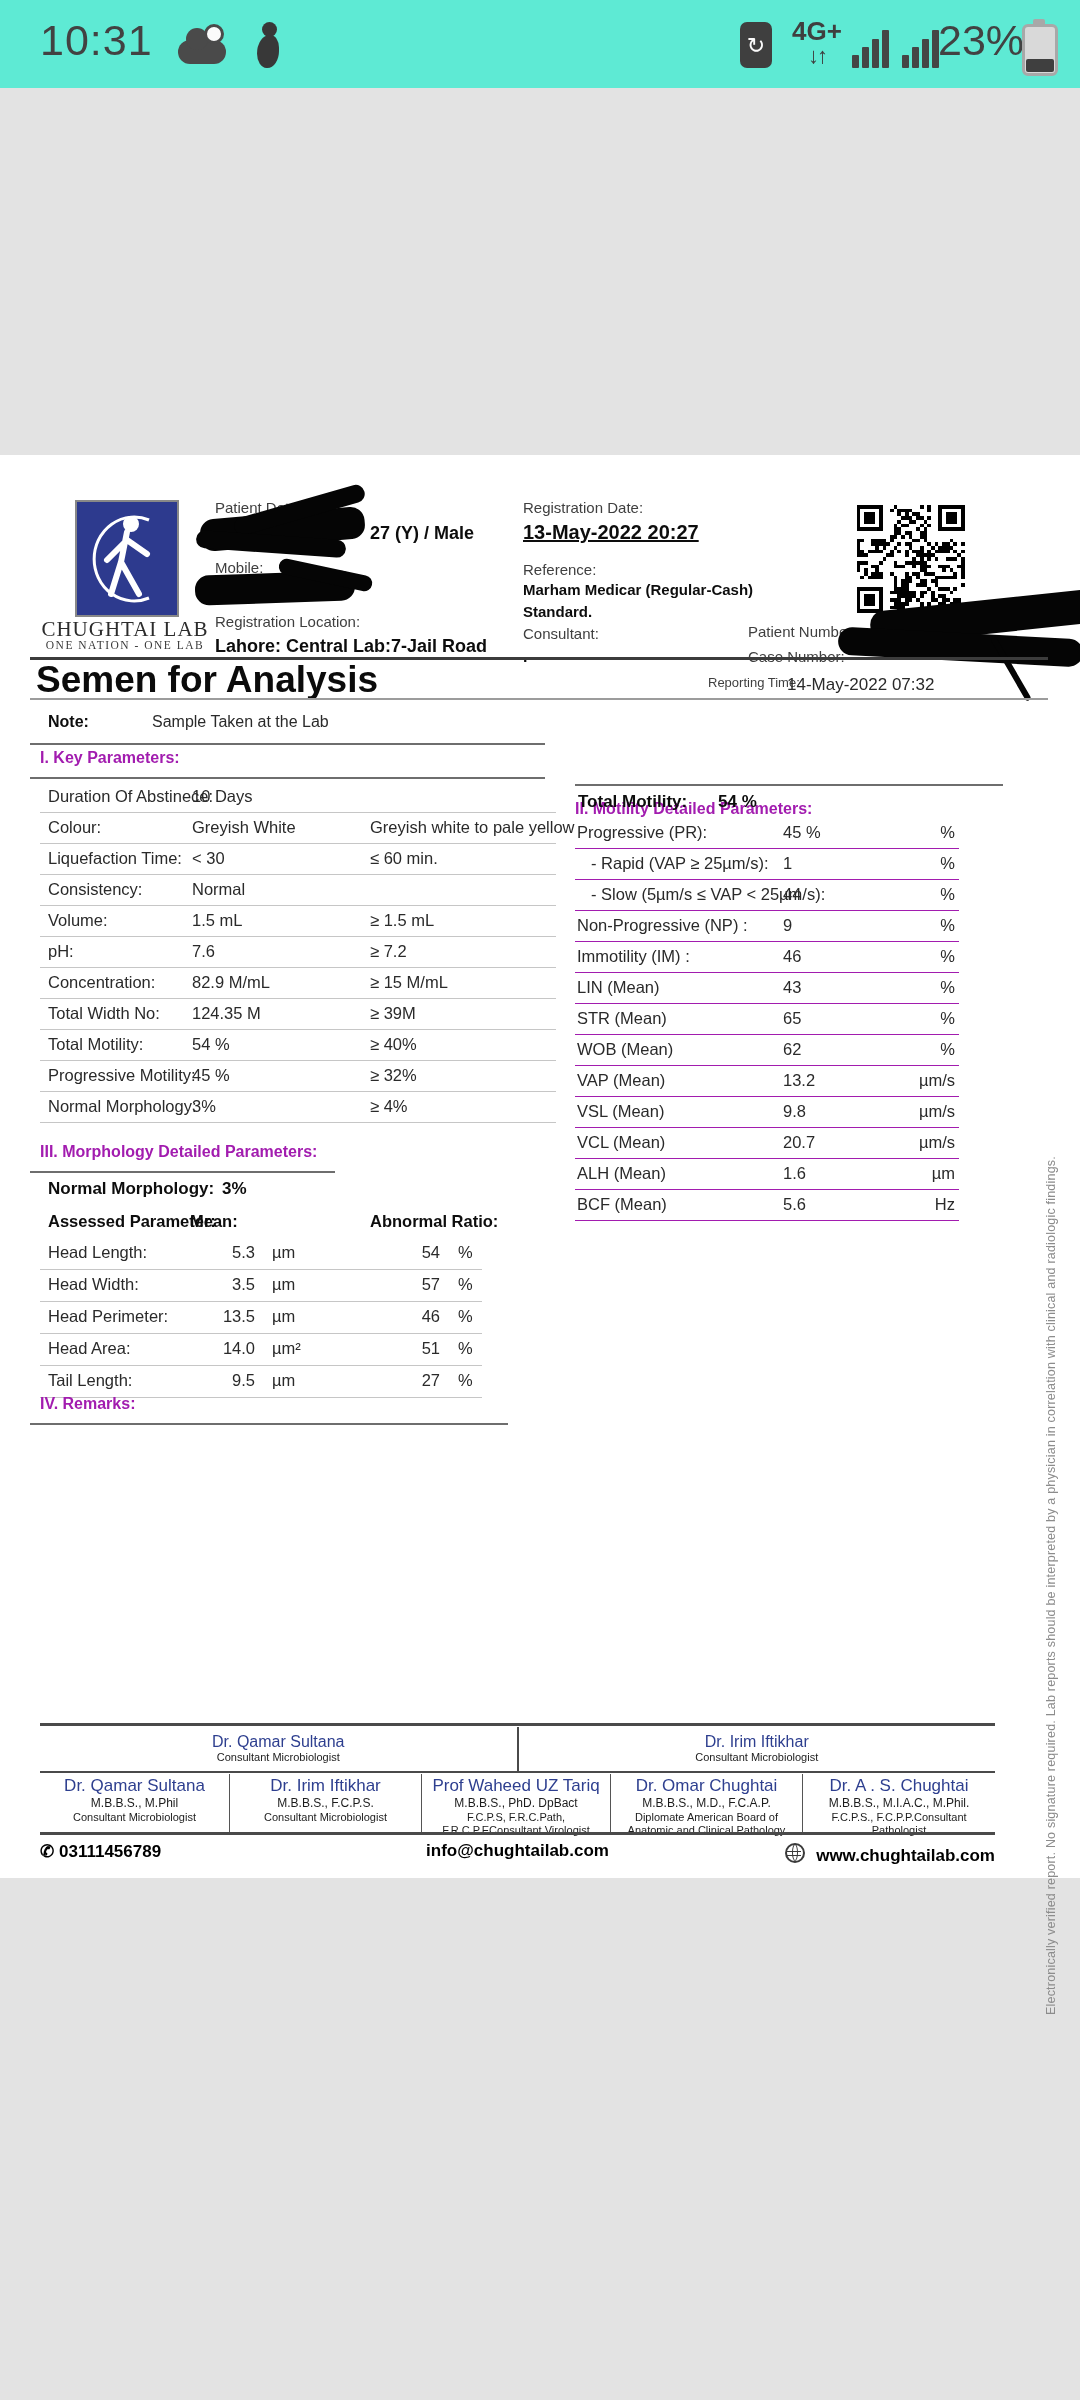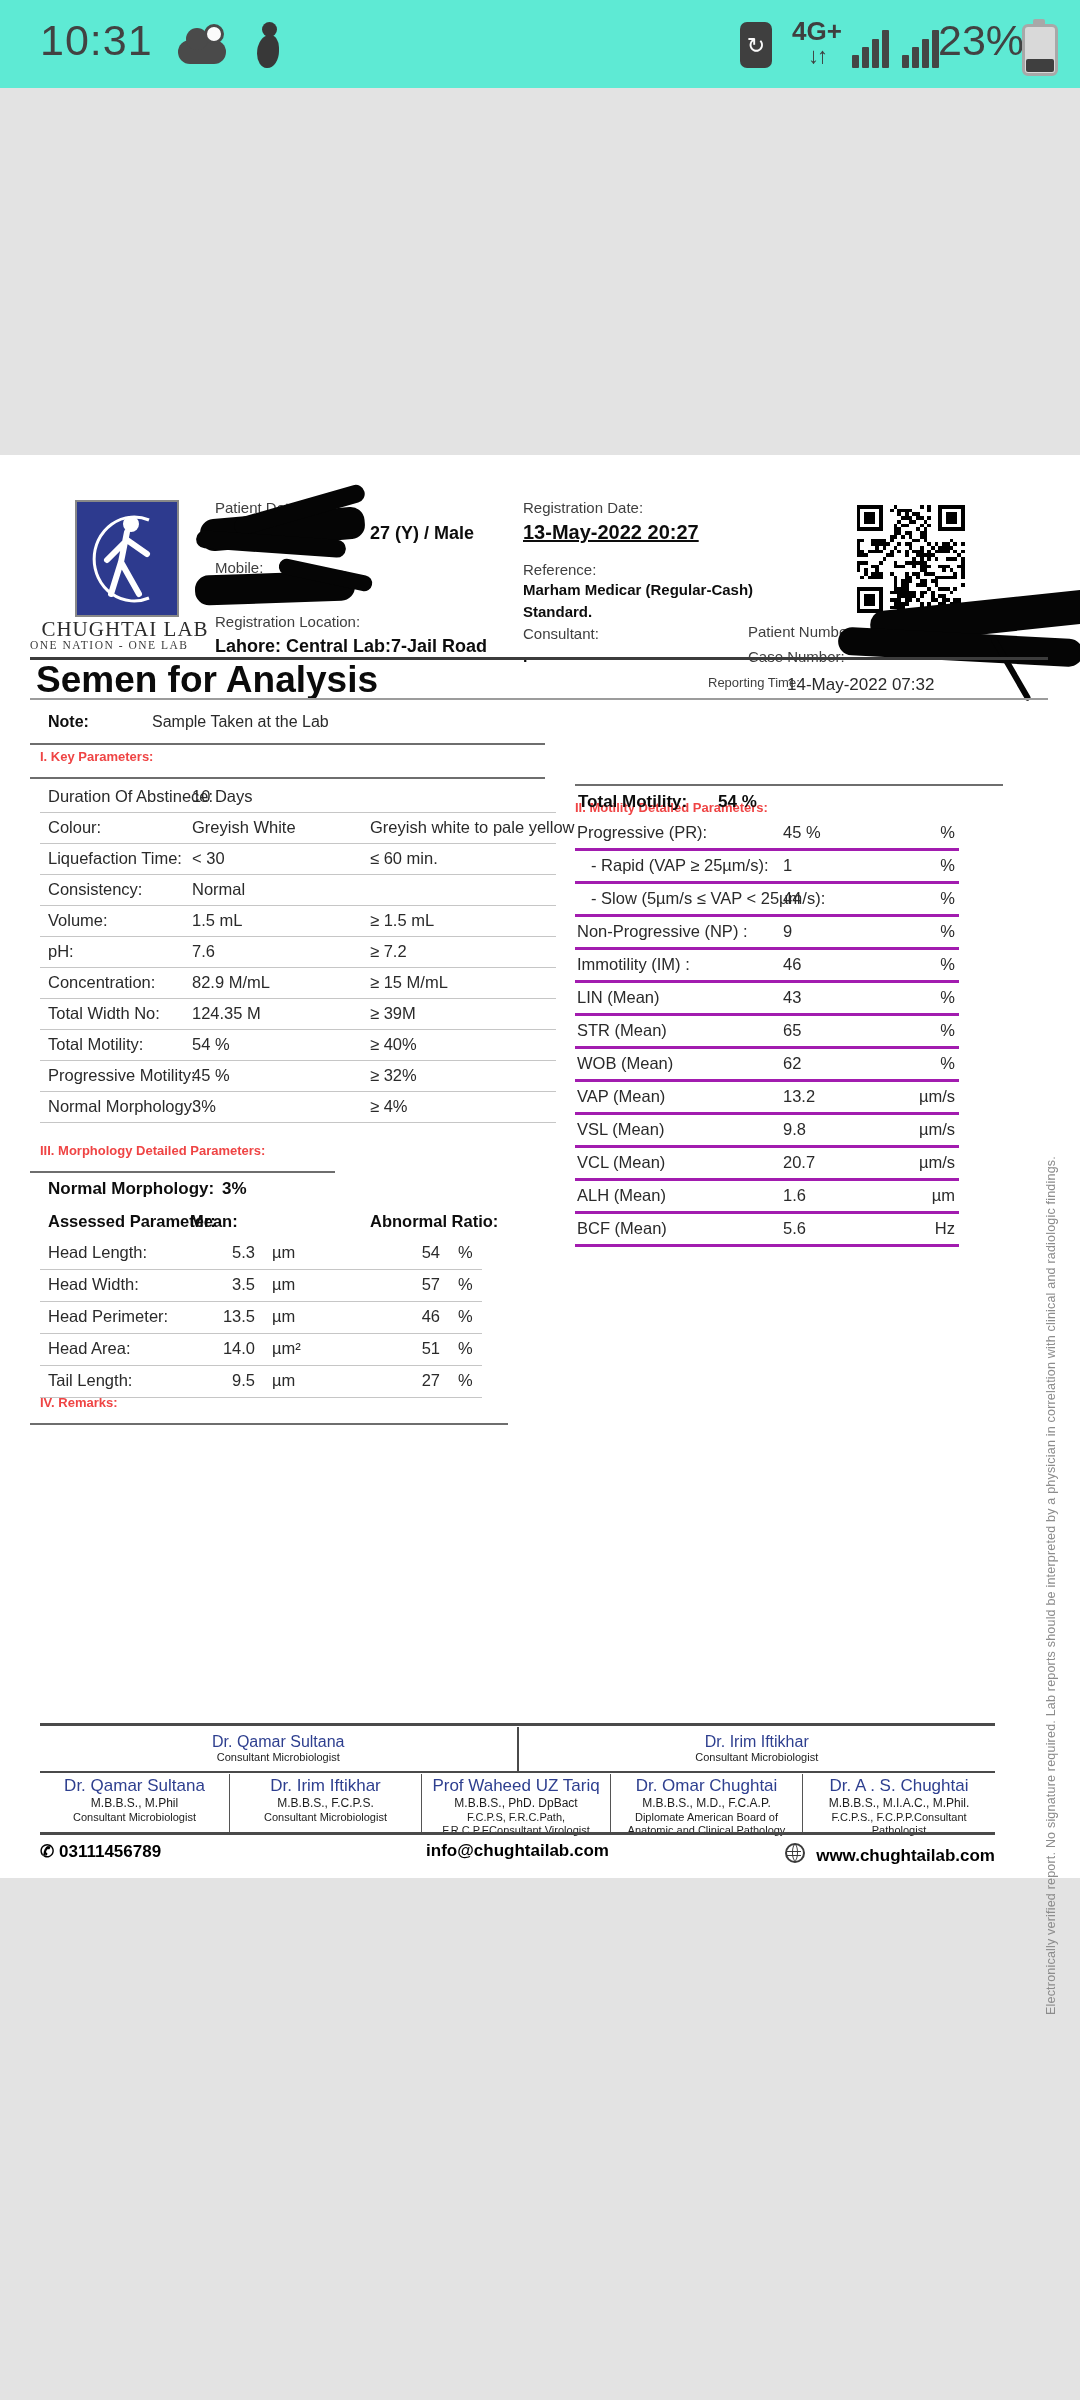--- a/index.html
+++ b/index.html
@@ -29,33 +29,33 @@
   .sb-batt{position:absolute;left:1022px;top:24px;width:30px;height:46px;border:3px solid #a8a8a8;border-radius:6px;background:#d9d9d9;}
   .sb-batt::before{content:'';position:absolute;left:8px;top:-8px;width:12px;height:5px;background:#a8a8a8;border-radius:2px 2px 0 0;}
   .sb-batt::after{content:'';position:absolute;left:1px;right:1px;bottom:1px;height:13px;background:#3f3f3f;border-radius:2px;}
   
   .doc{position:absolute;top:455px;left:0;width:1080px;height:1423px;background:#ffffff;color:#1c1c1c;}
   .lbl{font-size:15px;color:#3f3f3f;position:absolute;}
   .bv{font-weight:700;color:#0d0d0d;position:absolute;}
   .logo-box{position:absolute;left:75px;top:45px;width:100px;height:113px;background:#2d3a8e;border:2px solid #888;}
   .logo-txt{position:absolute;left:30px;top:162px;width:190px;text-align:center;font-family:"Liberation Serif",serif;
             font-size:21px;letter-spacing:1px;color:#2c2c2c;}
-  .logo-tag{position:absolute;left:30px;top:184px;width:190px;font-family:"Liberation Serif",serif;
+  .logo-tag{position:absolute;left:30px;top:184px;width:190px;text-align:center;font-family:"Liberation Serif",serif;
             font-size:11.5px;letter-spacing:1.5px;color:#3a3a3a;}
   .redact{position:absolute;background:#050505;border-radius:14px;}
   .rule{position:absolute;background:#3c3c3c;}
   .title{position:absolute;left:36px;top:204px;font-size:37px;font-weight:700;color:#0b0b0b;}
-  .sec-h{position:absolute;font-size:13px;font-weight:700;color:#ef4444;}
+  .sec-h{position:absolute;font-size:16px;font-weight:700;color:#a21caf;}
   .sec-u{position:absolute;height:2px;background:#6e6e6e;}
   .kp-head,.kp-row{position:relative;height:30px;}
   .kp-row{border-bottom:1px solid #c6c6c6;}
   .kp-head span,.kp-row span{position:absolute;top:5px;font-size:16.5px;color:#2a2a2a;white-space:nowrap;}
   .kp-head span{font-weight:700;color:#0d0d0d;}
   .c1{left:8px;} .c2{left:152px;} .c3{left:330px;}
-  .mot-row{position:relative;height:30px;width:384px;border-bottom:3px solid #a21caf;}
+  .mot-row{position:relative;height:30px;width:384px;border-bottom:1px solid #a21caf;}
   .mot-row span{position:absolute;top:5px;font-size:16.5px;color:#2a2a2a;white-space:nowrap;}
   .mot-row .ml{left:2px;} .mot-row .ml.ind{left:16px;}
   .mot-row .mv{left:208px;} .mot-row .mu{left:330px;width:50px;text-align:right;}
   .morph-head,.morph-row{position:relative;height:31px;width:442px;}
   .morph-row{border-bottom:1px solid #c6c6c6;}
   .morph-head span,.morph-row span{position:absolute;top:5px;font-size:16.5px;color:#2a2a2a;white-space:nowrap;}
   .morph-head span{font-weight:700;color:#0d0d0d;}
   .m1{left:8px;} .m2{left:150px;width:65px;text-align:right;} .m3{left:232px;}
   .m4{left:330px;width:70px;text-align:right;} .m5{left:418px;}
   .mh2{left:150px;} .mh3{left:330px;}

